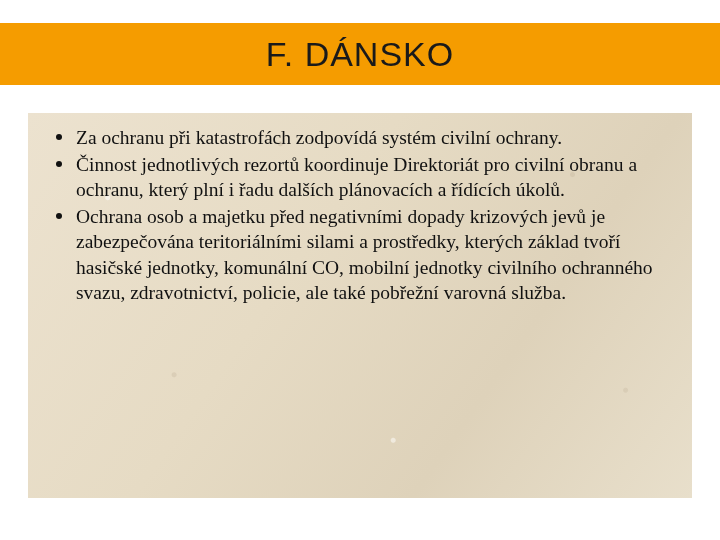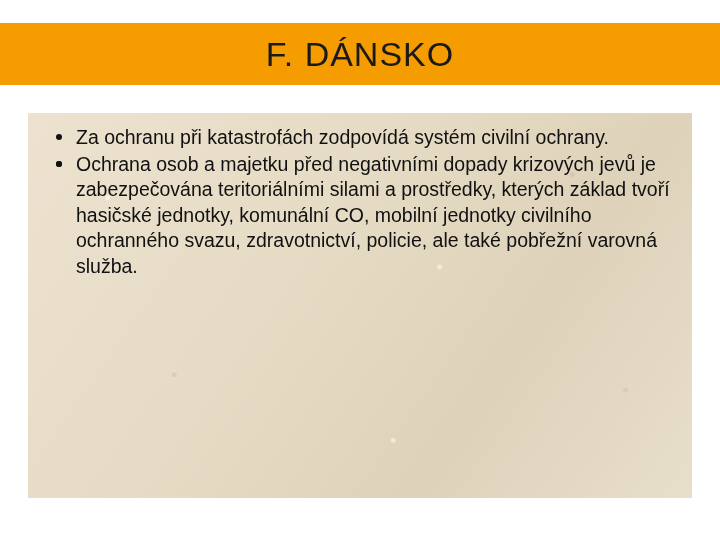--- a/index.html
+++ b/index.html
@@ -62,21 +62,21 @@
     margin: 0;
     padding: 0;
   }
   ul.bullets > li {
     position: relative;
     padding-left: 30px;
     margin: 0 0 1px 0;
     font-size: 19.5px;
     line-height: 25.5px;
     color: #111111;
-    font-family: Liberation Sans, sans-serif;
+    font-family: Liberation Serif, serif;
   }
   ul.bullets > li .dot {
     position: absolute;
     left: 10px;
     top: 9px;
     width: 6px;
     height: 6px;
     border-radius: 50%;
     background: #111111;
   }
@@ -91,20 +91,21 @@
   </div>
 
   <div class="body-box">
     <ul class="bullets">
       <li>
         <span class="dot"></span>
         <span>Za ochranu při katastrofách zodpovídá systém civilní ochrany.</span>
       </li>
       <li>
         <span class="dot"></span>
+        <span>Činnost jednotlivých rezortů koordinuje Direktoriát pro civilní obranu a ochranu, který plní i řadu dalších plánovacích a řídících úkolů.</span>
       </li>
       <li>
         <span class="dot"></span>
         <span>Ochrana osob a majetku před negativními dopady krizových jevů je zabezpečována teritoriálními silami a prostředky, kterých  základ tvoří hasičské jednotky, komunální CO, mobilní jednotky civilního ochranného svazu, zdravotnictví, policie, ale také pobřežní varovná služba.</span>
       </li>
     </ul>
   </div>
 
 </div>
 

